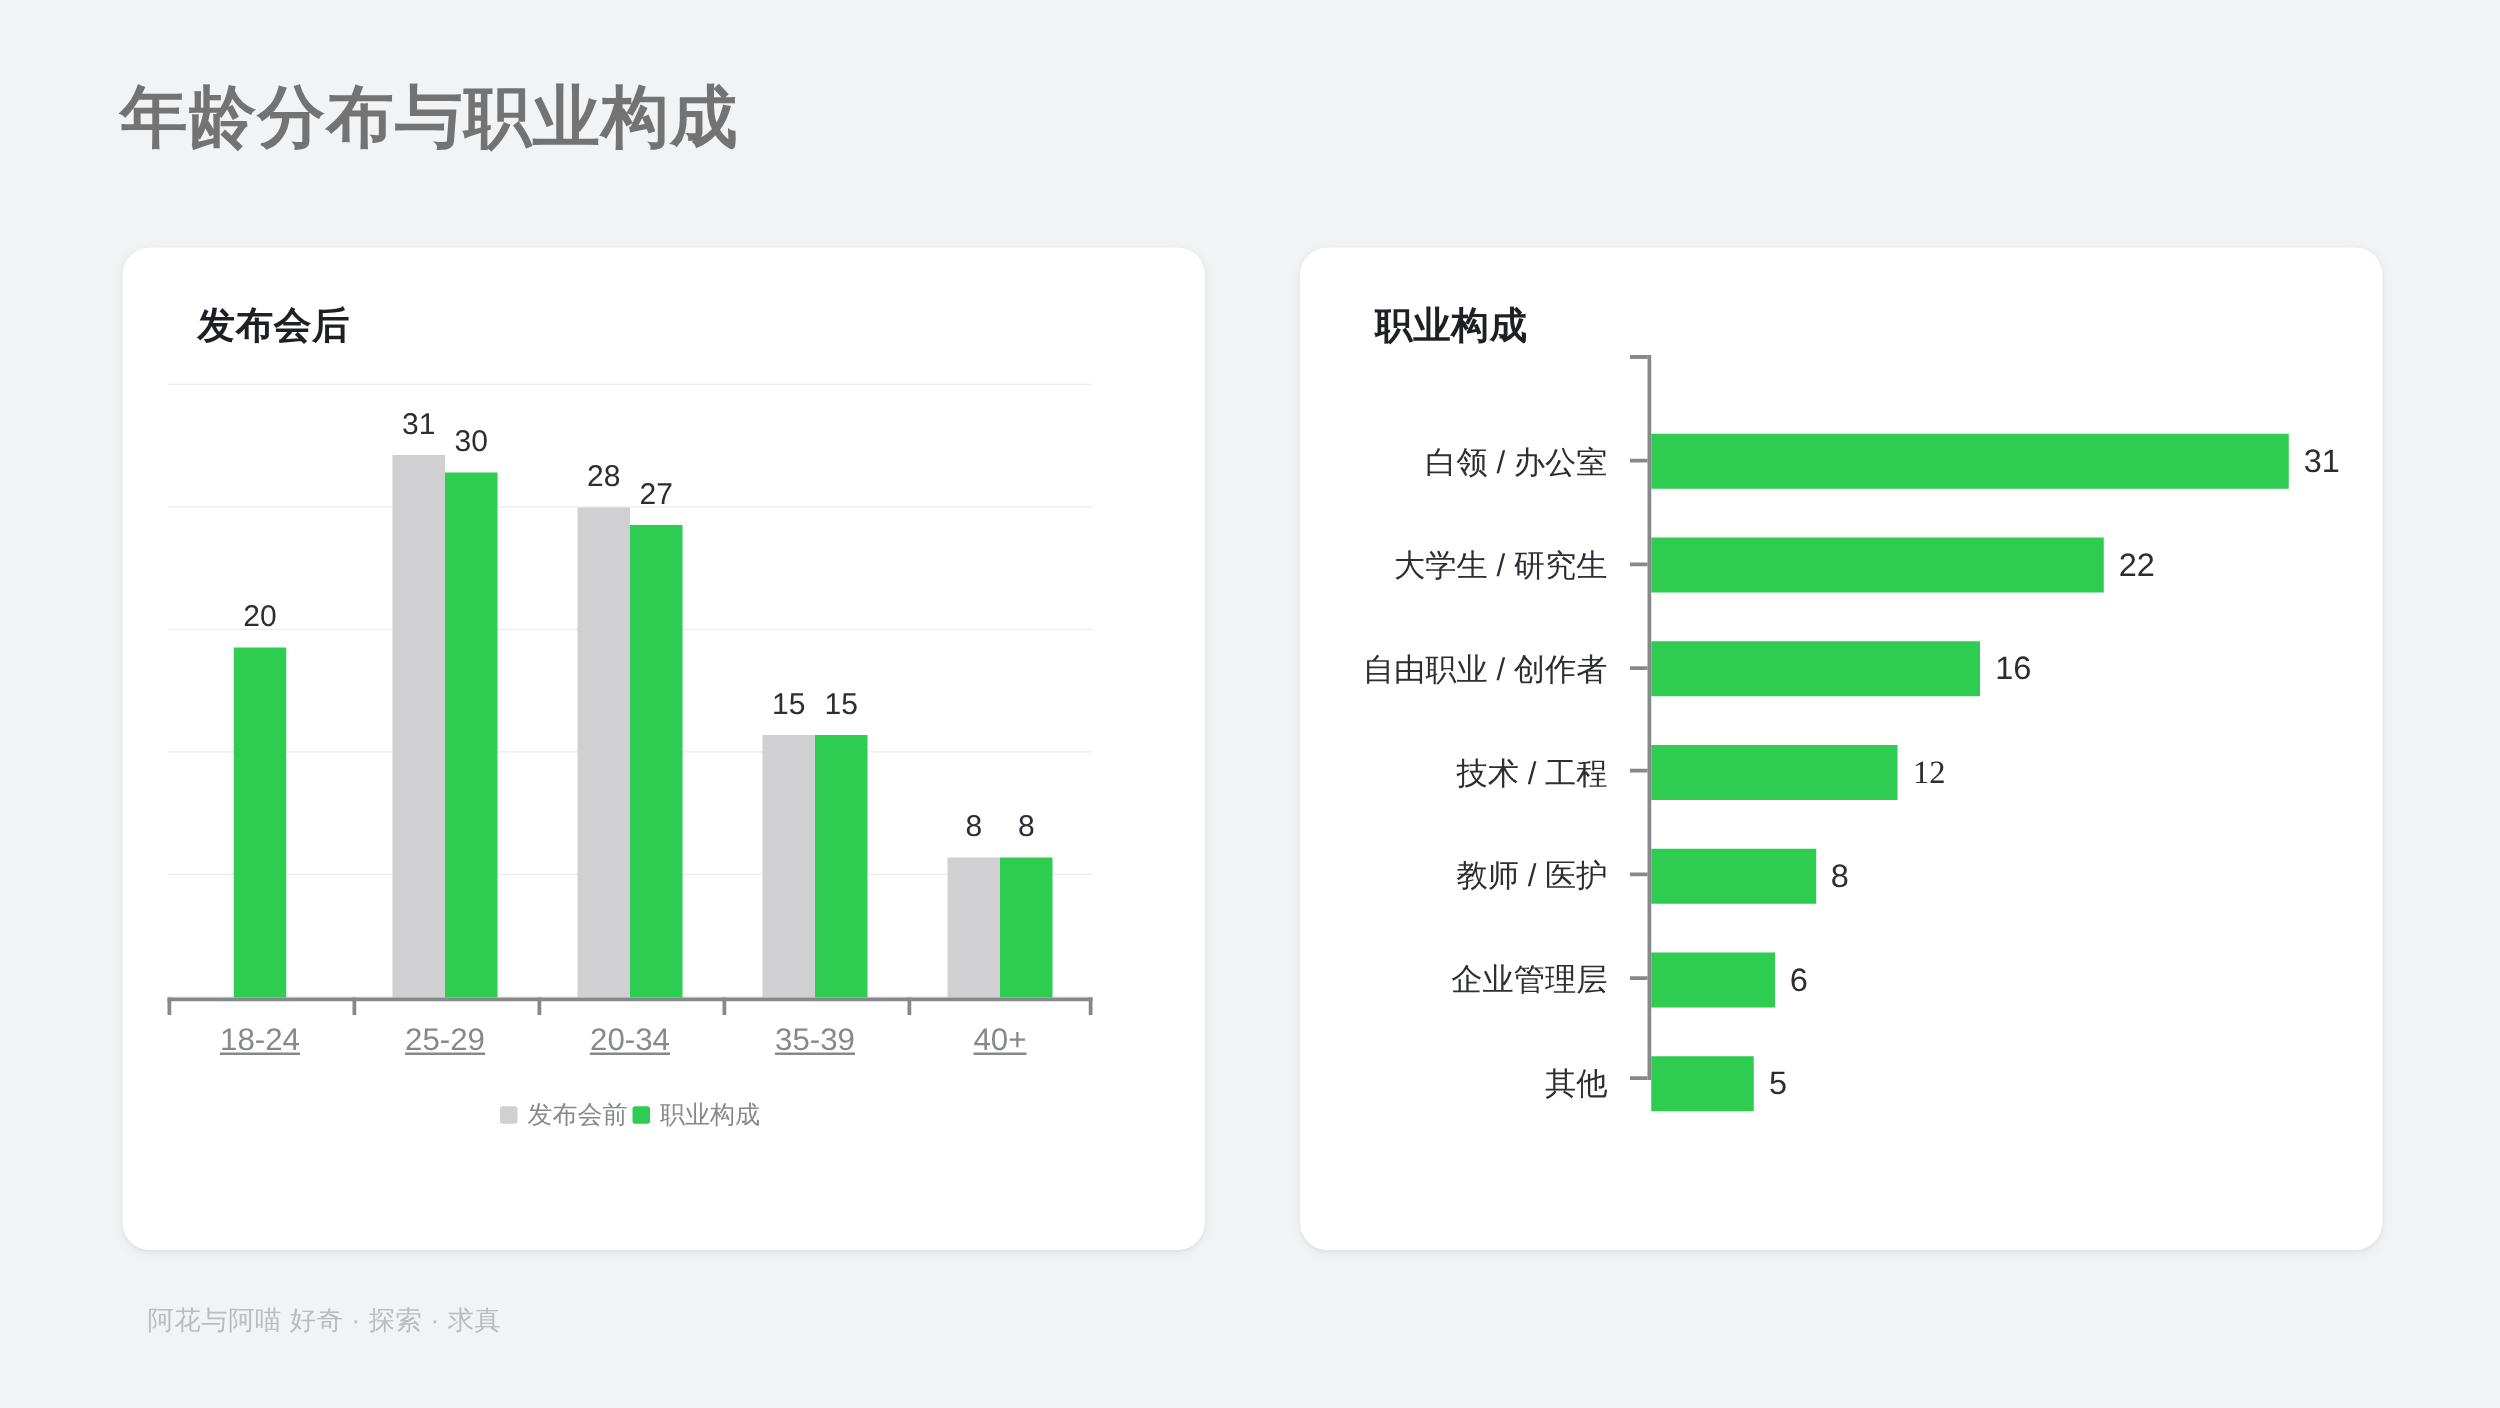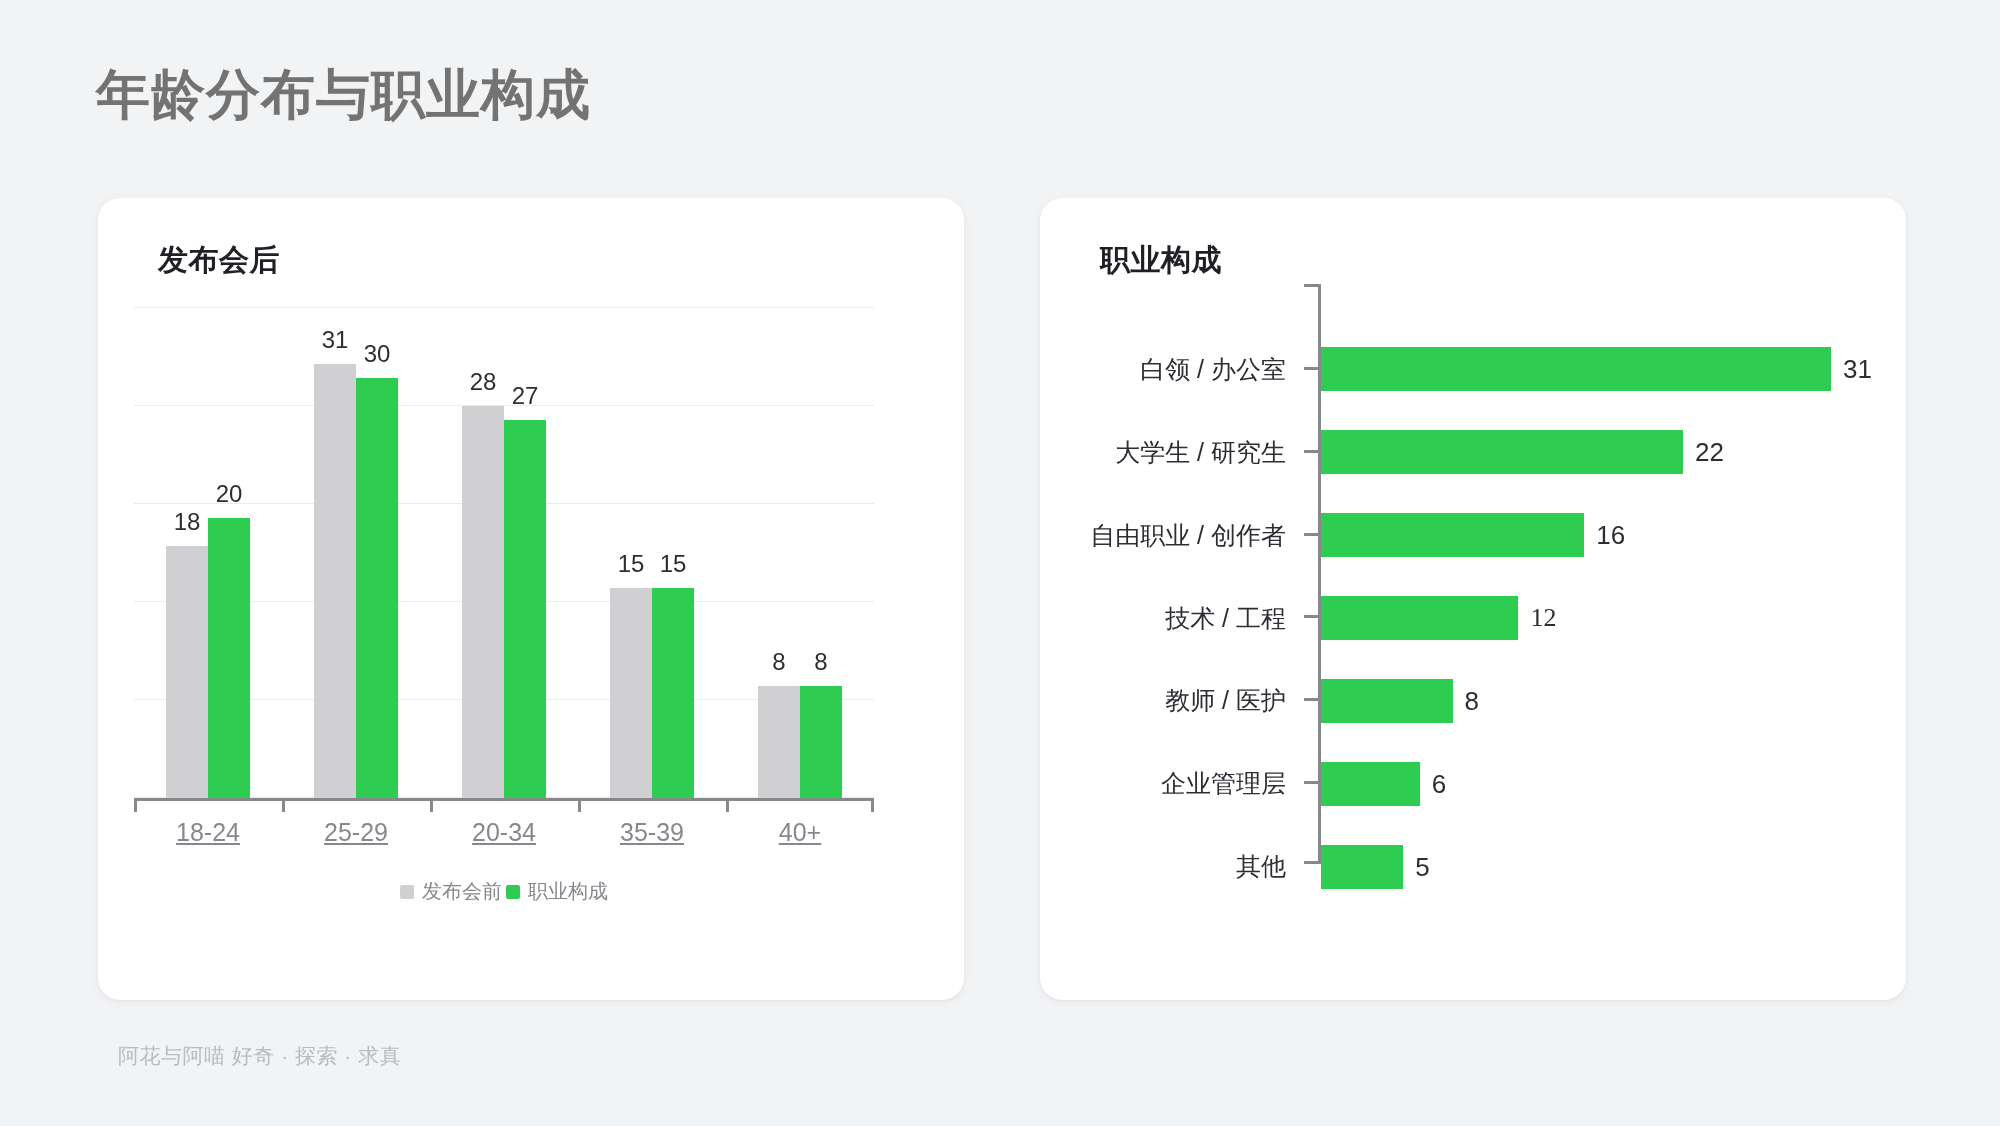--- a/index.html
+++ b/index.html
@@ -204,23 +204,20 @@
 
     <div id="age-plot">
         <div class="gridline" style="bottom: 0px;"></div>
         <div class="gridline" style="bottom: 98px;"></div>
         <div class="gridline" style="bottom: 196px;"></div>
         <div class="gridline" style="bottom: 294px;"></div>
         <div class="gridline" style="bottom: 392px;"></div>
         <div class="gridline" style="bottom: 490px;"></div>
         <div class="col-group" style="left: 0px; width: 148px;">
           <div class="bars-wrap">
-            <div class="bar pre" style="height: 252px;">
-              <span class="bar-label">18</span>
-            </div>
             <div class="bar post" style="height: 280px;">
               <span class="bar-label">20</span>
             </div>
           </div>
         </div>
         <div class="col-group" style="left: 148px; width: 148px;">
           <div class="bars-wrap">
             <div class="bar pre" style="height: 434px;">
               <span class="bar-label">31</span>
             </div>

